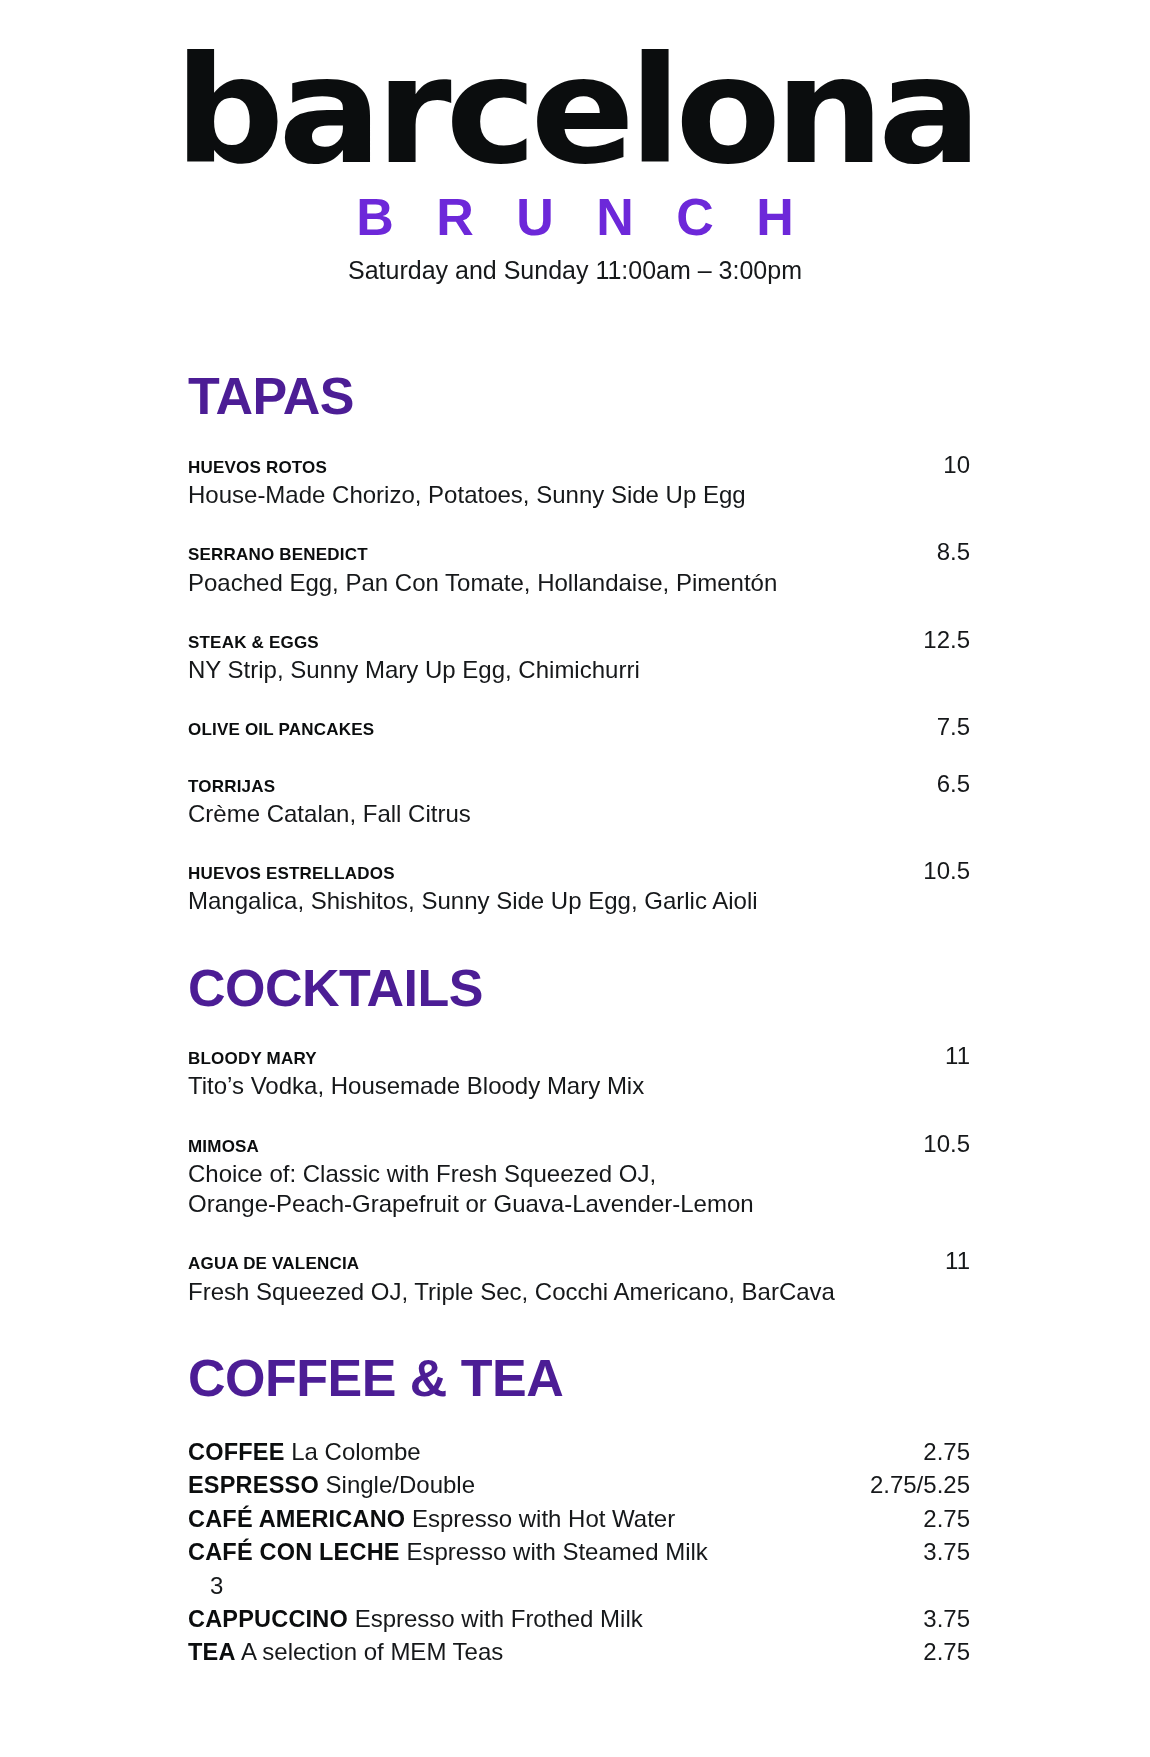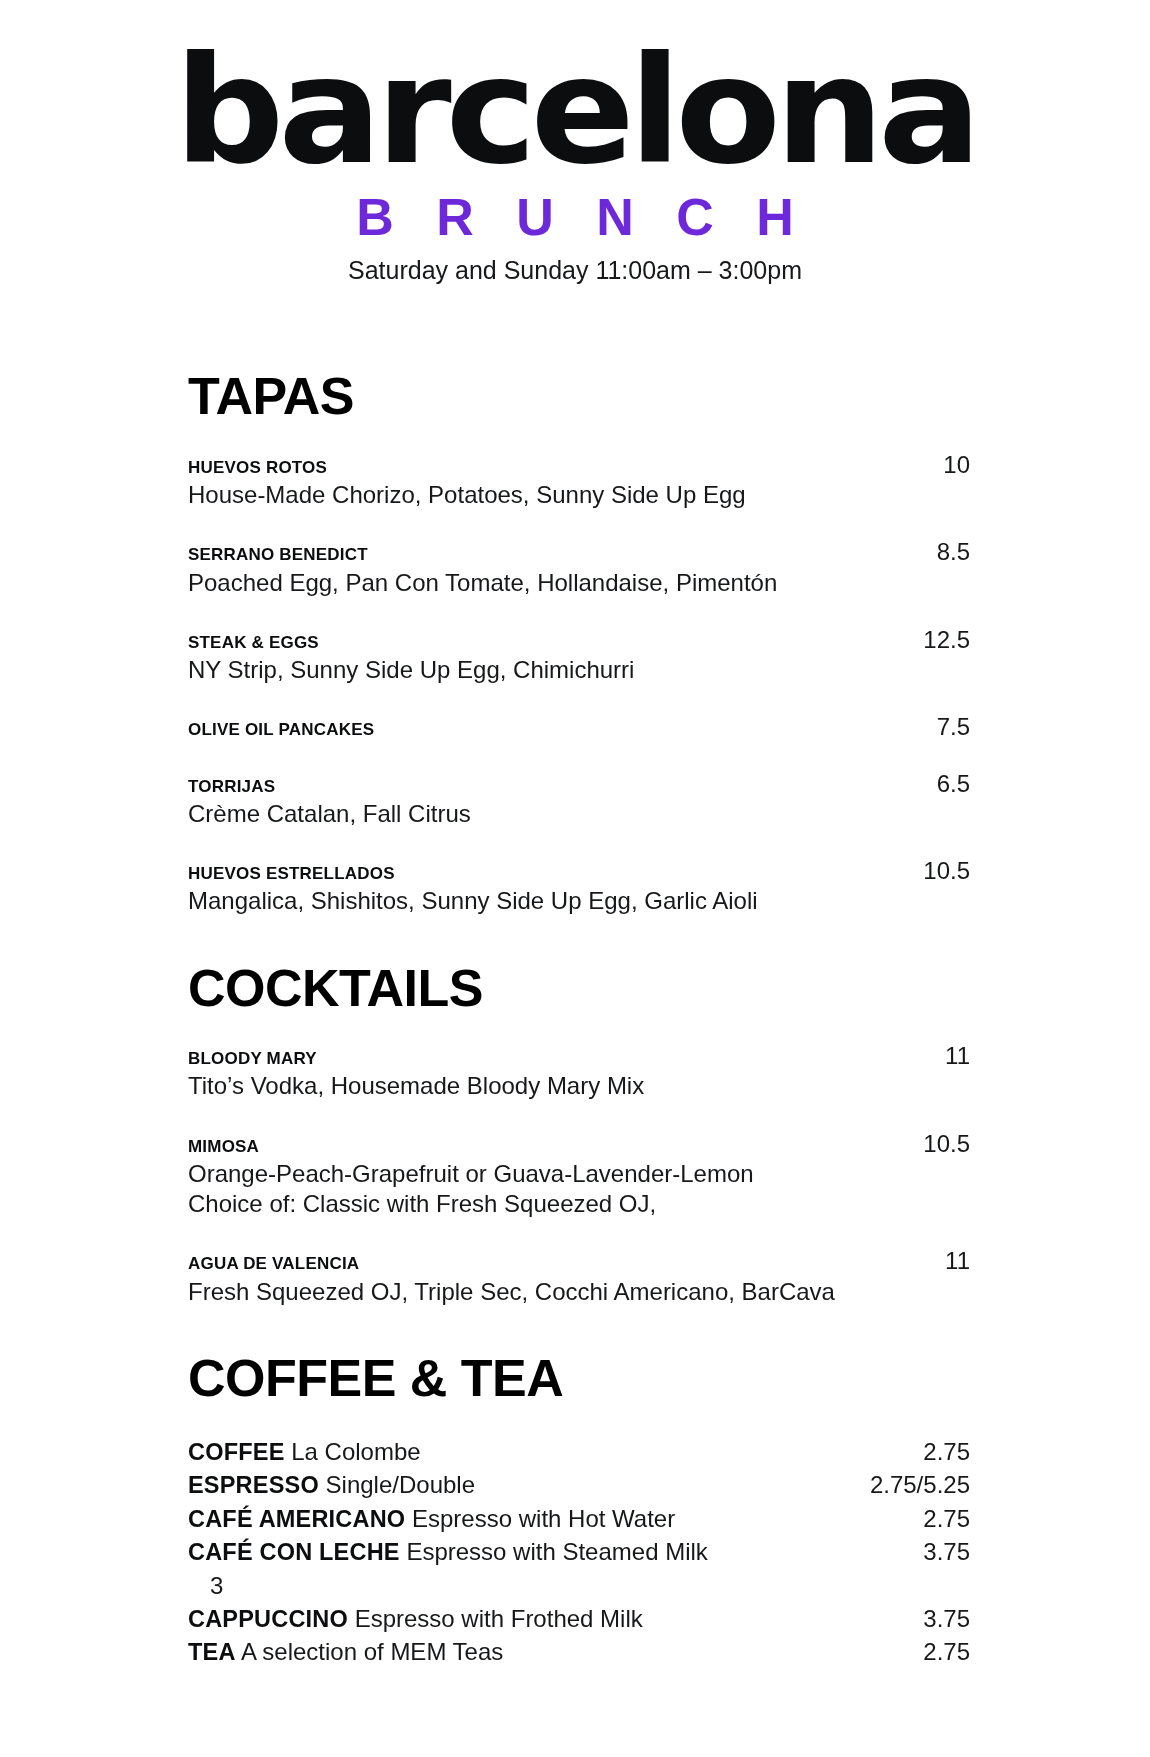--- a/index.html
+++ b/index.html
@@ -66,21 +66,21 @@
     padding-left: 8px;
     padding-top: 84px;
   }
 
   .section-title {
     font-family: "Liberation Sans", sans-serif;
     font-weight: 700;
     font-size: 52px;
     line-height: 1.05;
     letter-spacing: -0.5px;
-    color: #000000;
+    color: #4c1d95;
     margin: 0 0 26px 0;
   }
 
   .section + .section { margin-top: 44px; }
 
   
   .item {
     margin-bottom: 27px;
   }
   .item:last-child { margin-bottom: 0; }
@@ -192,21 +192,21 @@
           <div class="item-desc">
             <span class="desc-line">Poached Egg, Pan Con Tomate, Hollandaise, Pimentón</span>
           </div>
         </div>
         <div class="item">
           <div class="item-row">
             <div class="item-name">STEAK &amp; EGGS</div>
             <div class="item-price">12.5</div>
           </div>
           <div class="item-desc">
-            <span class="desc-line">NY Strip, Sunny Side Up Egg, Chimichurri</span>
+            <span class="desc-line">NY Strip, Sunny Mary Up Egg, Chimichurri</span>
           </div>
         </div>
         <div class="item">
           <div class="item-row">
             <div class="item-name">OLIVE OIL PANCAKES</div>
             <div class="item-price">7.5</div>
           </div>
         </div>
         <div class="item">
           <div class="item-row">
@@ -237,22 +237,22 @@
           <div class="item-desc">
             <span class="desc-line">Tito’s Vodka, Housemade Bloody Mary Mix</span>
           </div>
         </div>
         <div class="item">
           <div class="item-row">
             <div class="item-name">MIMOSA</div>
             <div class="item-price">10.5</div>
           </div>
           <div class="item-desc">
+            <span class="desc-line">Choice of: Classic with Fresh Squeezed OJ,</span>
             <span class="desc-line">Orange-Peach-Grapefruit or Guava-Lavender-Lemon</span>
-            <span class="desc-line">Choice of: Classic with Fresh Squeezed OJ,</span>
           </div>
         </div>
         <div class="item">
           <div class="item-row">
             <div class="item-name">AGUA DE VALENCIA</div>
             <div class="item-price">11</div>
           </div>
           <div class="item-desc">
             <span class="desc-line">Fresh Squeezed OJ, Triple Sec, Cocchi Americano, BarCava</span>
           </div>

